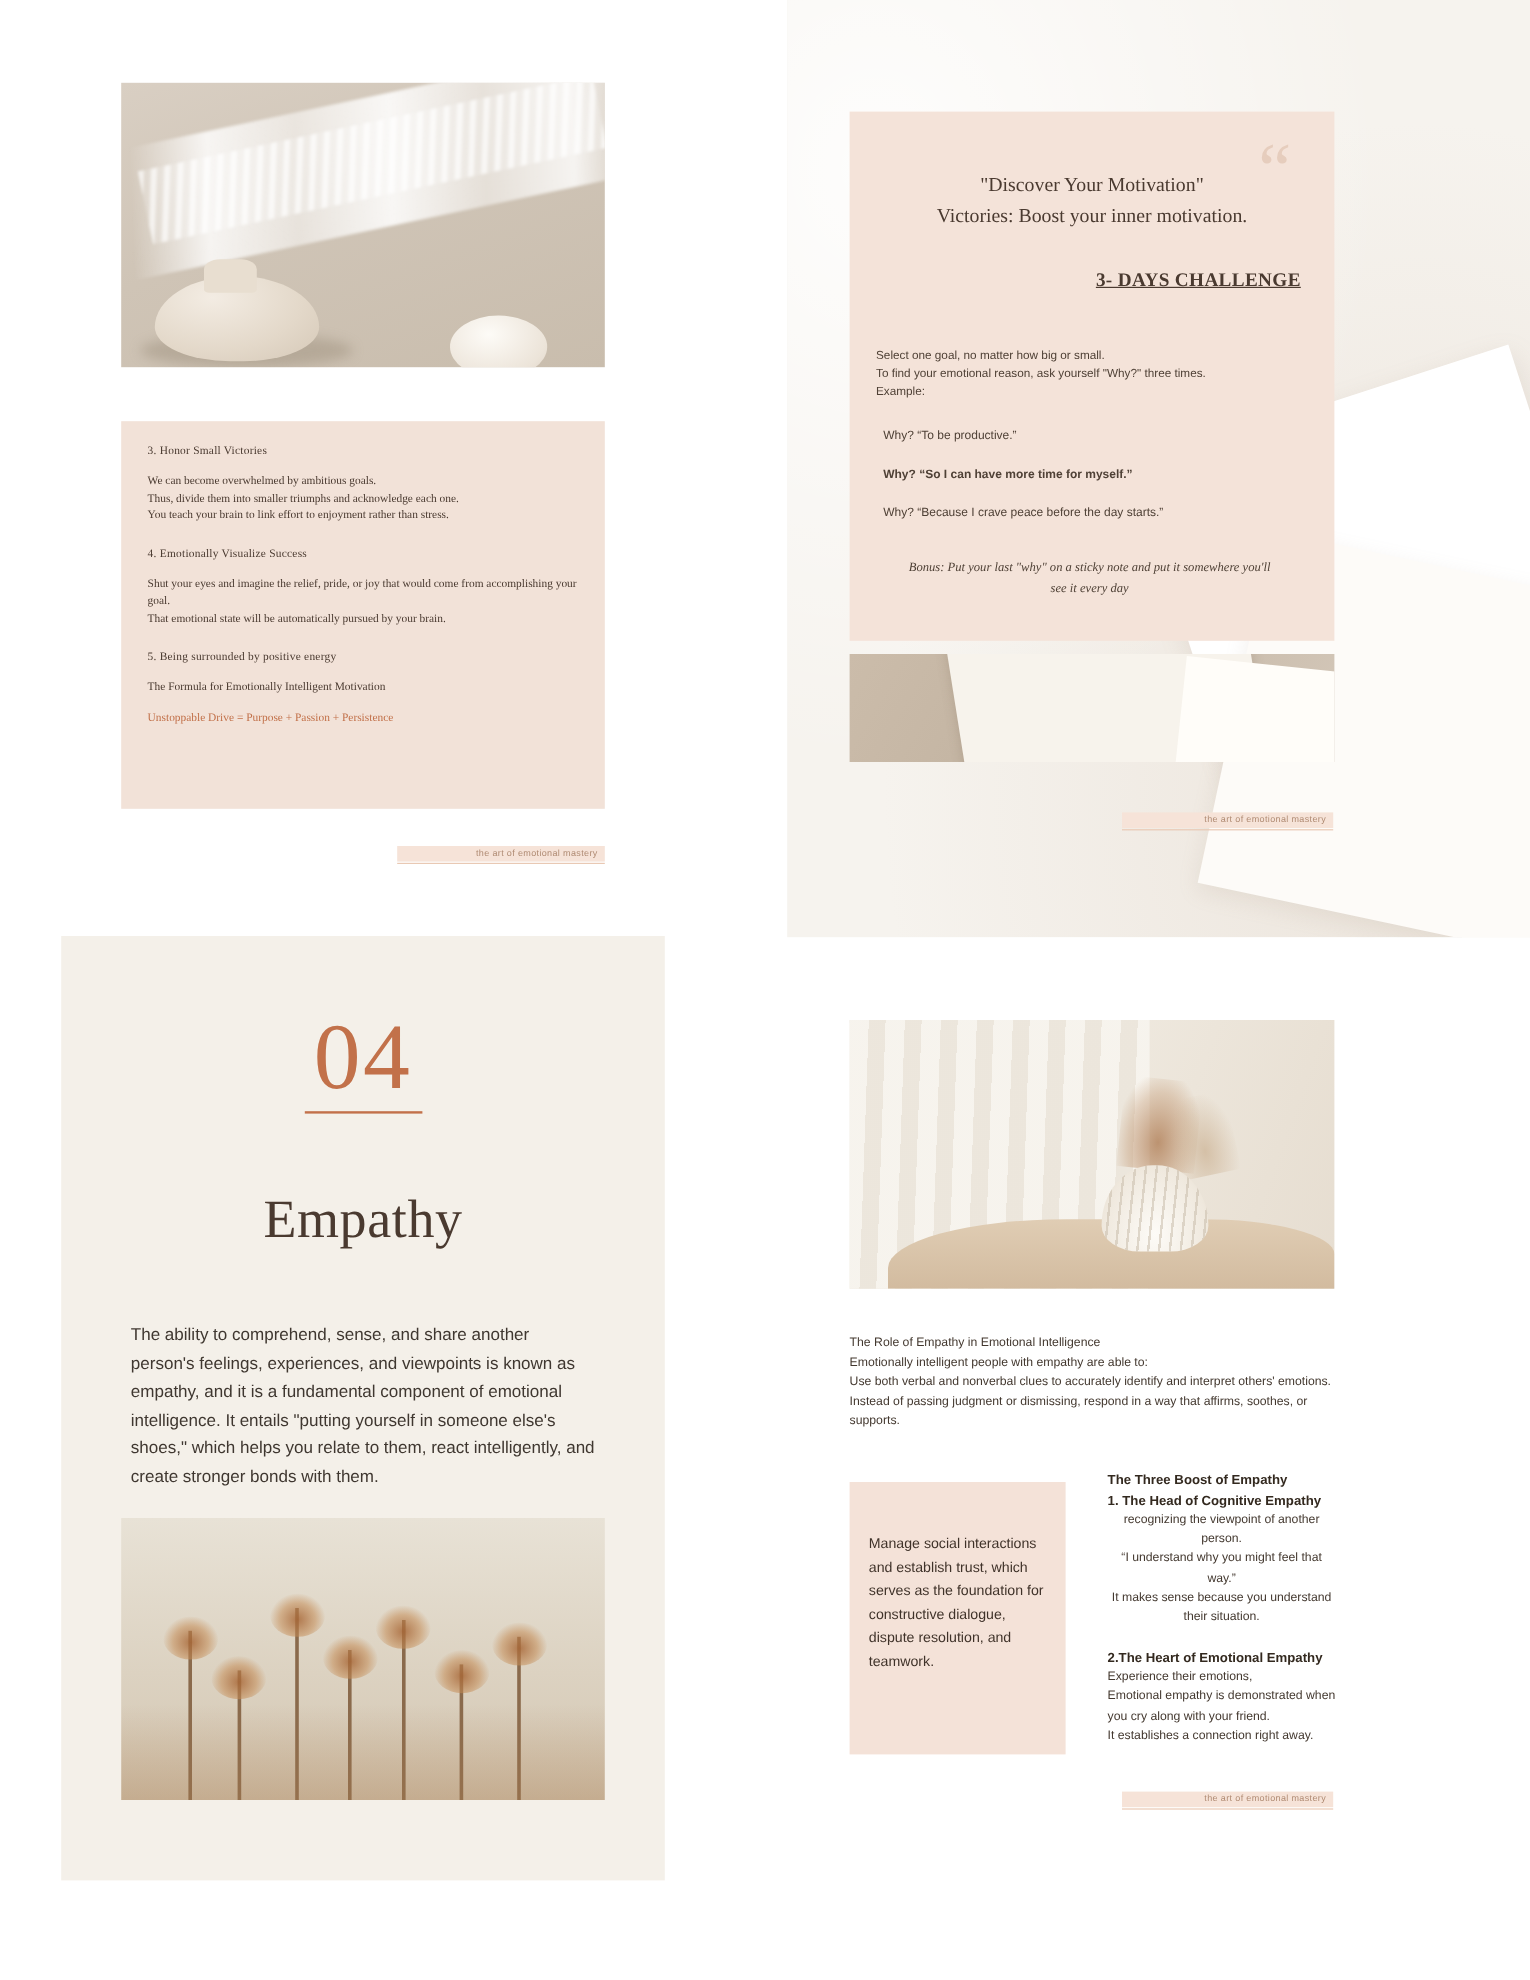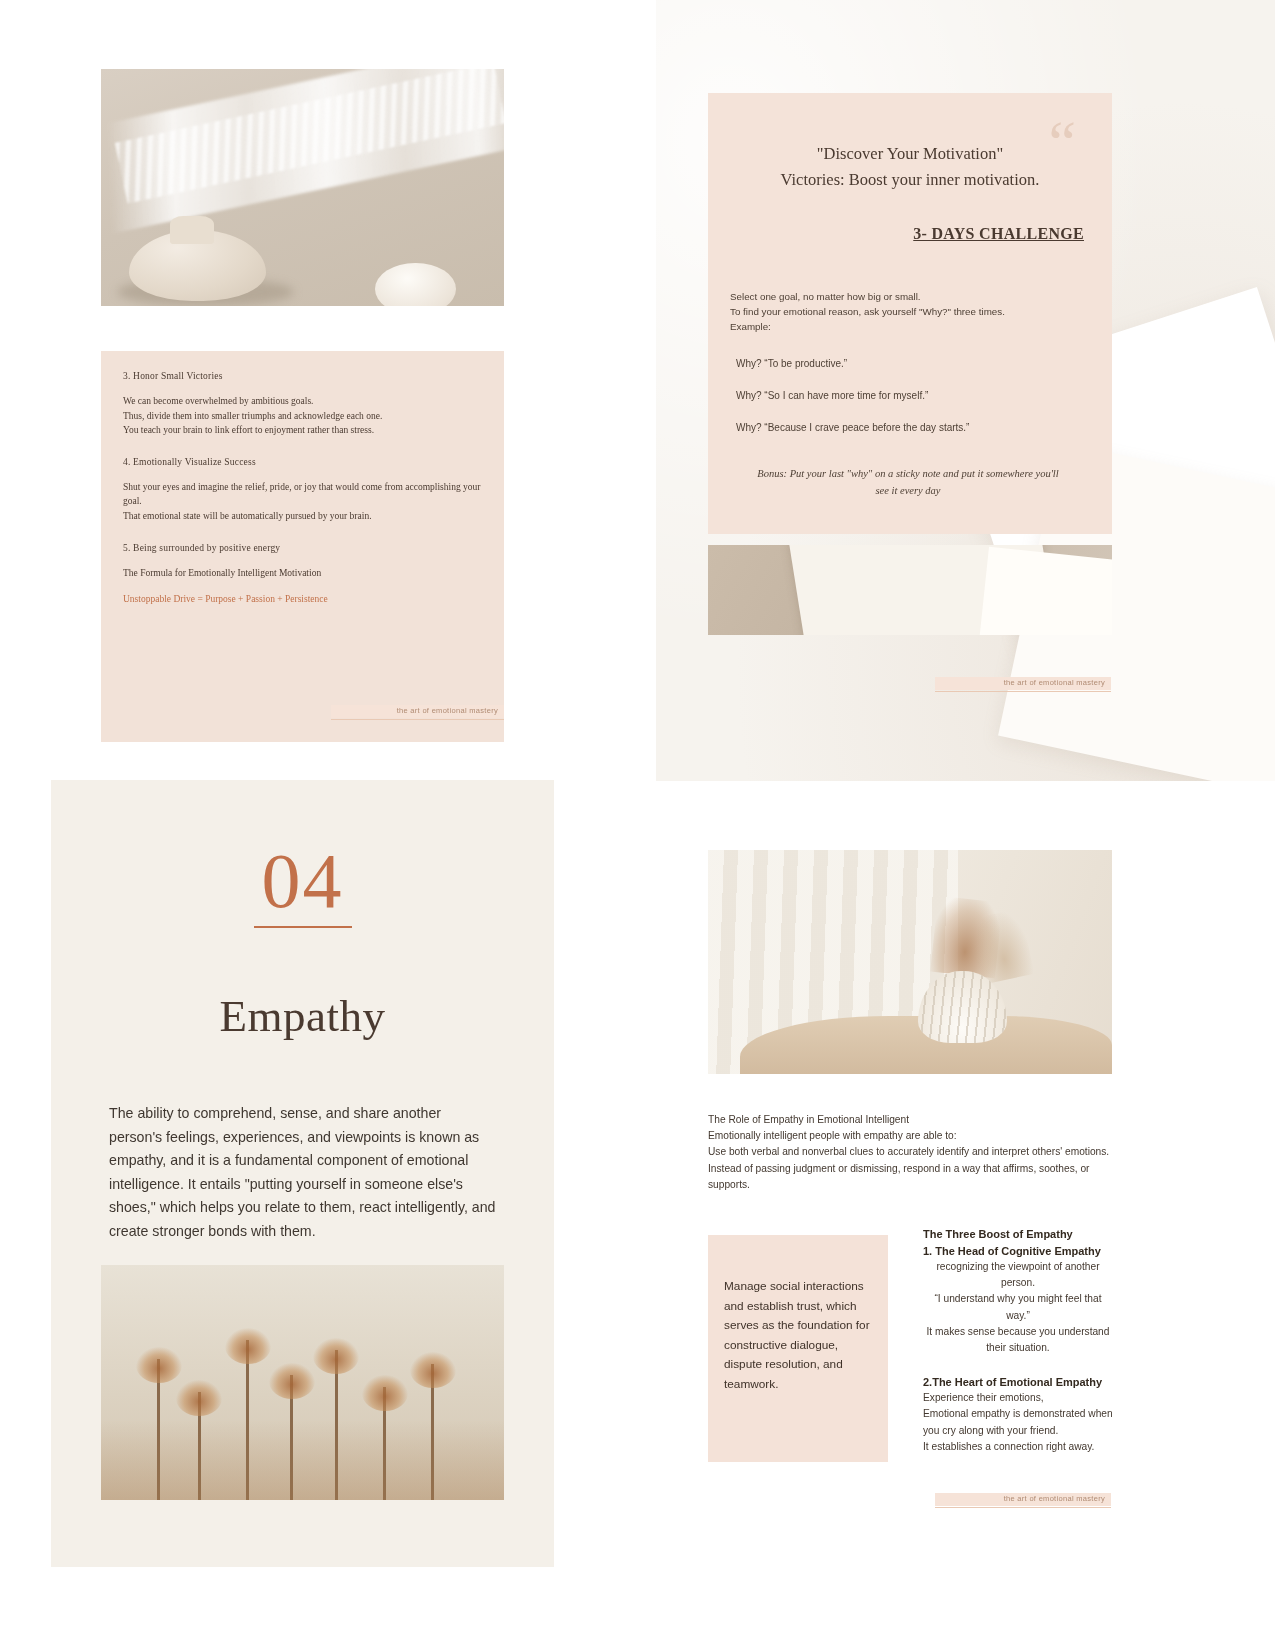--- a/index.html
+++ b/index.html
@@ -72,21 +72,21 @@
   }
   .plate {
     position: absolute;
     right: 12%; bottom: -4%;
     width: 20%; height: 22%;
     background: radial-gradient(ellipse at 40% 30%, #fdfbf7 0%, #ece4d9 70%, #ddd2c4 100%);
     border-radius: 50%;
   }
   #p1-card {
     position: absolute;
-    left: 101px; top: 351px; width: 403px; height: 391px;
+    left: 101px; top: 351px; width: 403px; height: 323px;
     background: #f2e2d8;
   }
   .p1-inner { padding: 20px 22px 0 22px; }
   .p1-h {
     font-family: "Liberation Serif", serif;
     font-size: 9.5px;
     letter-spacing: .2px;
     color: #4a3a30;
     margin: 0 0 13px 0;
   }
@@ -413,21 +413,21 @@
     <div style="padding: 48px 28px 0 28px;">
       <p class="p2-title">"Discover Your Motivation"</p>
       <p class="p2-title">Victories: Boost your inner motivation.</p>
       <p class="p2-challenge">3- DAYS CHALLENGE</p>
     </div>
     <div style="padding: 46px 26px 0 22px;">
       <p class="p2-body" style="white-space: pre-line;">Select one goal, no matter how big or small.
 To find your emotional reason, ask yourself "Why?" three times.
 Example:</p>
       <p class="p2-why" style="margin-top: 22px;">Why? “To be productive.”</p>
-      <p class="p2-why" style="margin-top: 17px;">Why? “So I can have more time for myself.”</p>
+      <p class="p2-why" style="margin-top: 17px; font-weight: bold;">Why? “So I can have more time for myself.”</p>
       <p class="p2-why" style="margin-top: 17px;">Why? “Because I crave peace before the day starts.”</p>
       <p class="p2-bonus" style="margin-top: 30px; padding: 0 22px;">Bonus: Put your last "why" on a sticky note and put it somewhere you'll see it every day</p>
     </div>
   </div>
 
   <div id="p2-photo">
     <div class="p2-paper1"></div>
     <div class="p2-paper2"></div>
   </div>
 </div>
@@ -476,21 +476,21 @@
 <div class="page" id="page4">
   <div id="p4-photo">
     <div class="curtain"></div>
     <div class="cloth"></div>
     <div class="dried"></div>
     <div class="dried2"></div>
     <div class="shell-vase"></div>
   </div>
 
   <div style="position:absolute; left:52px; top:312px; width:404px;">
-    <p class="p4-text">The Role of Empathy in Emotional Intelligent</p>
+    <p class="p4-text">The Role of Empathy in Emotional Intelligence</p>
     <p class="p4-text"> Emotionally intelligent people with empathy are able to:</p>
     <p class="p4-text" style="white-space: pre-line;">Use both verbal and nonverbal clues to accurately identify and interpret others' emotions.
 Instead of passing judgment or dismissing, respond in a way that affirms, soothes, or supports.</p>
   </div>
 
   <div id="p4-pinkbox">
     <p class="p4-pinktext"> Manage social interactions and establish trust, which serves as the foundation for constructive dialogue, dispute resolution, and teamwork.</p>
   </div>
 
   <div style="position:absolute; left:267px; top:428px; width:190px;">

